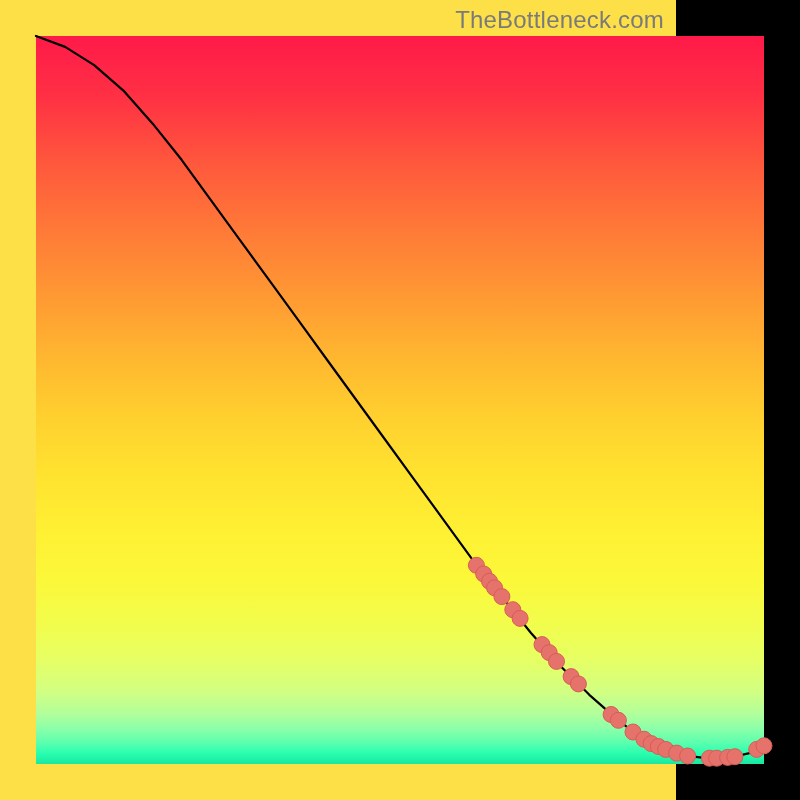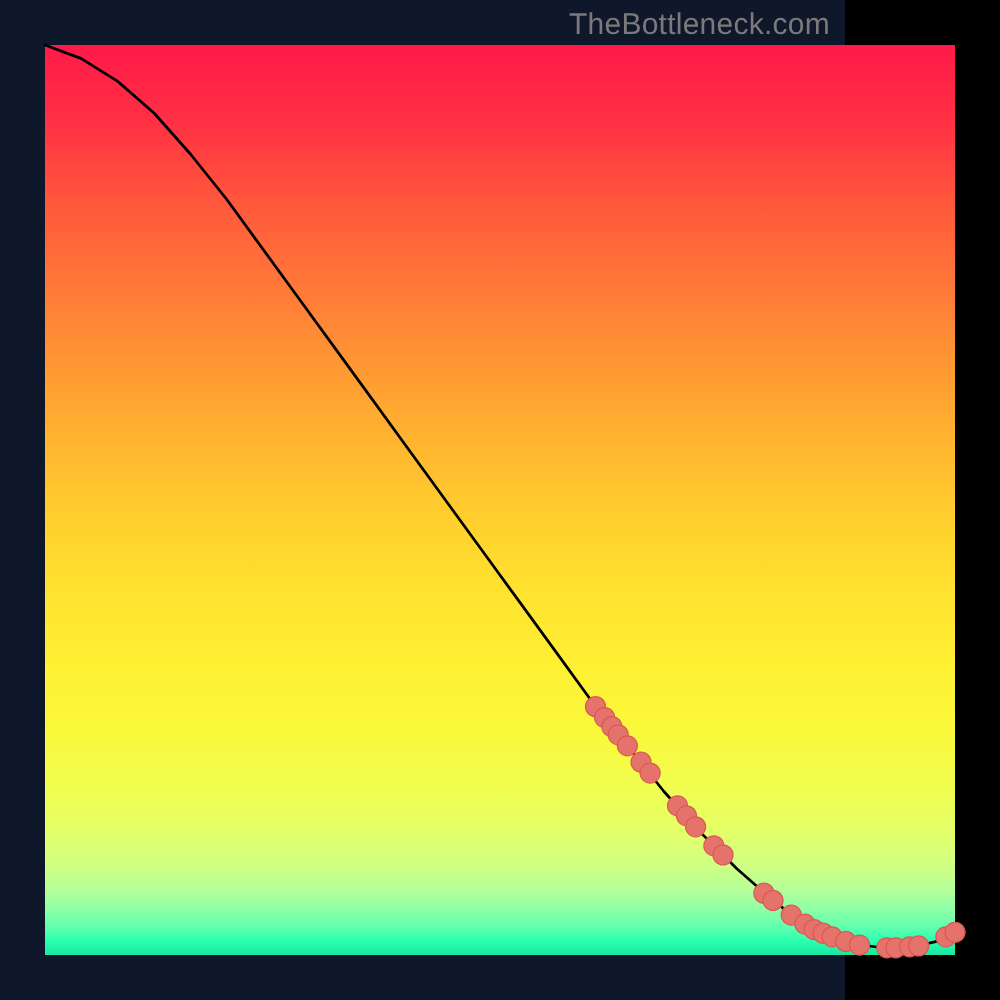--- a/index.html
+++ b/index.html
@@ -8,21 +8,21 @@
     width: 800px;
     height: 800px;
     background: #000;
     font-family: Arial, Helvetica, sans-serif;
     overflow: hidden;
   }
   .frame {
     position: relative;
     width: 676px;
     height: 800px;
-    background: #0f172a;
+    background: #fde047;
   }
   .plot {
     position: absolute;
     left: 36px;
     top: 36px;
     width: 728px;
     height: 728px;
     
     background: linear-gradient(
       to bottom,

